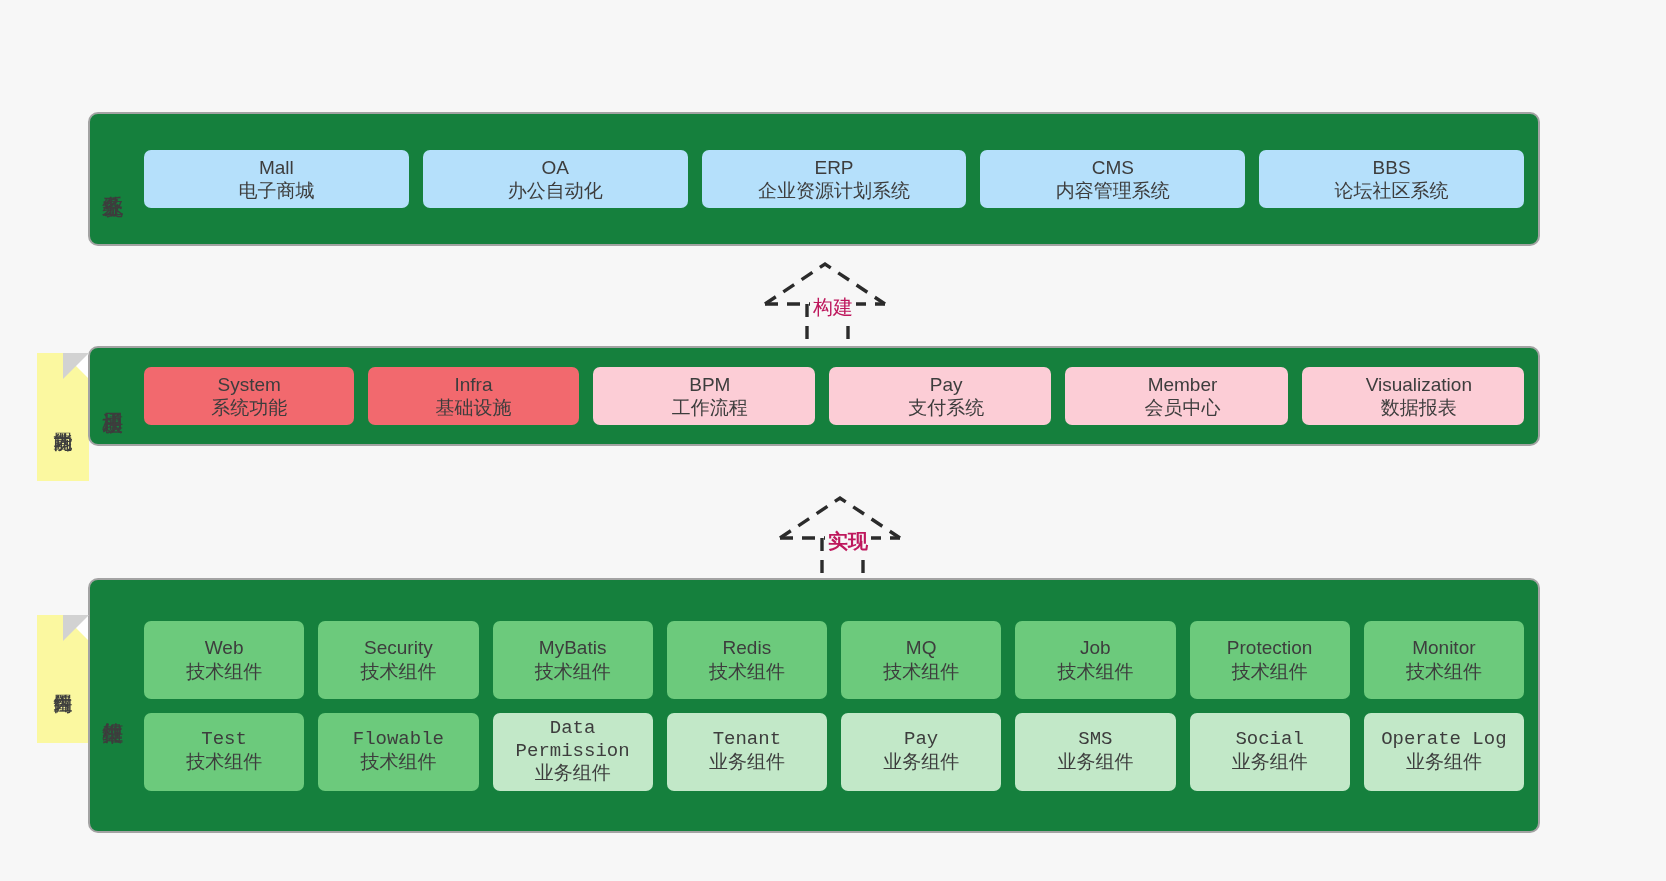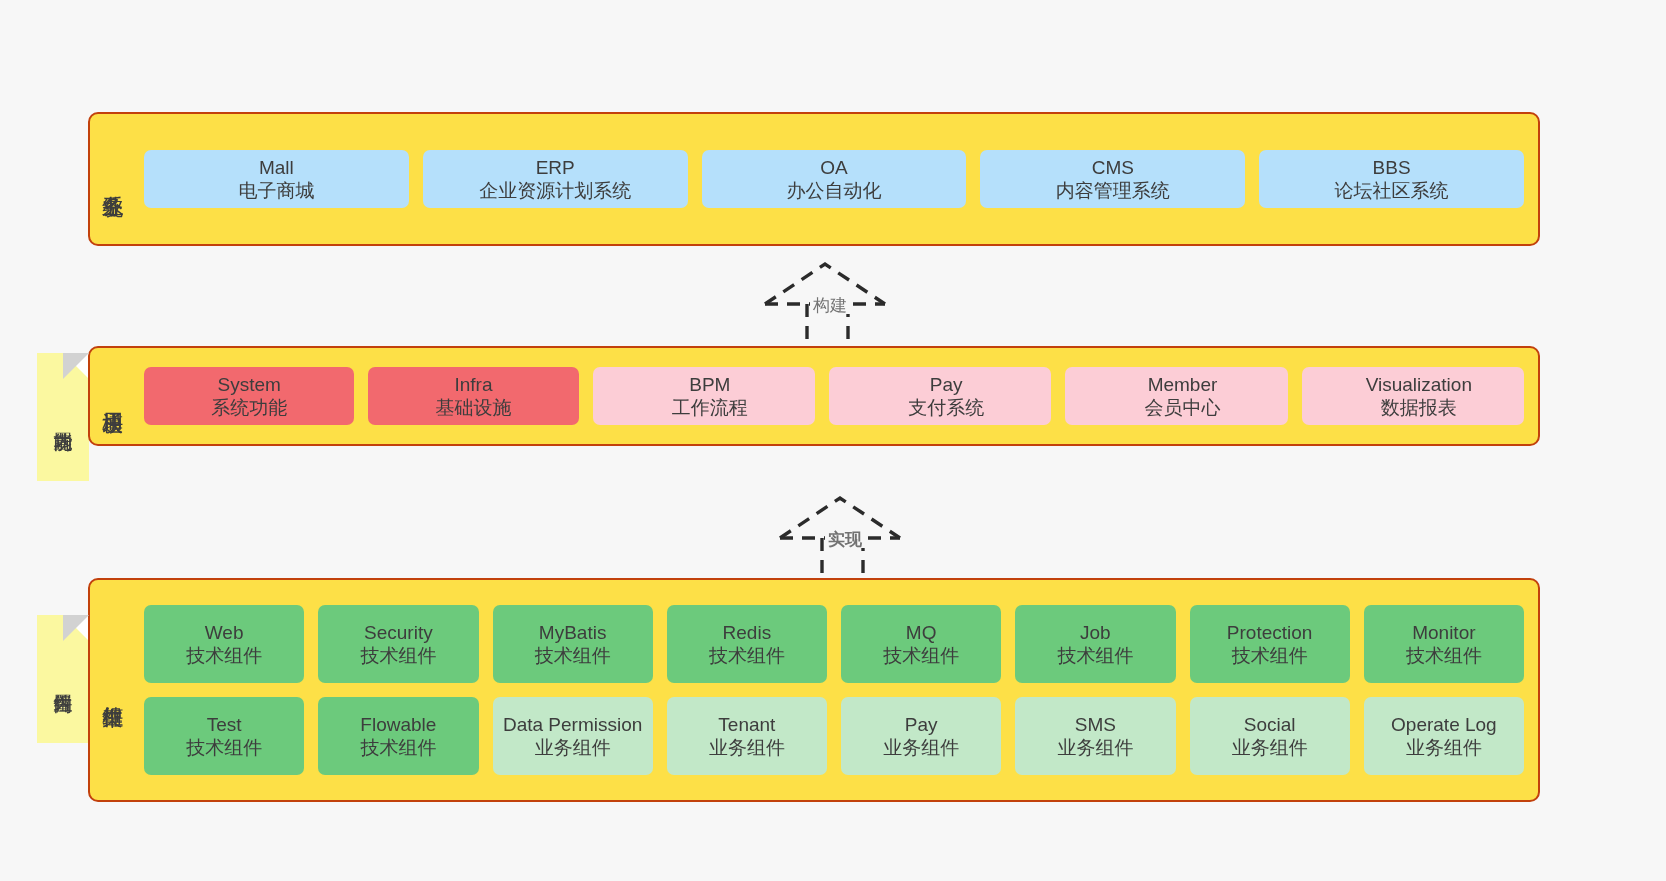--- a/index.html
+++ b/index.html
@@ -9,22 +9,22 @@
     font-family:"Liberation Sans","DejaVu Sans",sans-serif;
     color:#333333;
     overflow:hidden;
     position:relative;
   }
   .canvas{position:absolute;inset:0;}
 
   
   .layer{
     position:absolute;
-    background:#fde047;
-    border:2px solid #c2410c;
+    background:#15803d;
+    border:2px solid #a3a3a3;
     border-radius:10px;
     box-sizing:border-box;
     display:flex;
     align-items:stretch;
   }
   .layer-title{
     width:46px;
     flex:0 0 46px;
     display:flex;
     align-items:center;
@@ -112,22 +112,22 @@
     border-width:26px 26px 0 0;
     border-color:#d2d2d2 transparent transparent transparent;
     z-index:1;
   }
 
   
   .connector{position:absolute;}
   .connector svg{display:block;overflow:visible;}
   .conn-label{
     position:absolute;
-    font-size:17px;
-    color:#737373;
+    font-size:20px;
+    color:#be185d;
     background:#f7f7f7;
     padding:0 3px;
     line-height:1;
     user-select:none;
     white-space:nowrap;
   }
 </style>
 </head>
 <body>
 
@@ -135,26 +135,26 @@
 
   <div class="layer" style="left:88px;top:112px;width:1452px;height:134px;">
     <div class="layer-title">业务系统</div>
     <div class="layer-body">
       <div class="row">
         <div class="cell c-blue">
           <span class="en">Mall</span>
           <span class="cn">电子商城</span>
         </div>
         <div class="cell c-blue">
+          <span class="en">OA</span>
+          <span class="cn">办公自动化</span>
+        </div>
+        <div class="cell c-blue">
           <span class="en">ERP</span>
           <span class="cn">企业资源计划系统</span>
-        </div>
-        <div class="cell c-blue">
-          <span class="en">OA</span>
-          <span class="cn">办公自动化</span>
         </div>
         <div class="cell c-blue">
           <span class="en">CMS</span>
           <span class="cn">内容管理系统</span>
         </div>
         <div class="cell c-blue">
           <span class="en">BBS</span>
           <span class="cn">论坛社区系统</span>
         </div>
       </div>
@@ -216,21 +216,21 @@
       <path d="M 88 46 L 88 90" fill="none" stroke="#2b2b2b" stroke-width="3.4" stroke-dasharray="13 9" stroke-linecap="butt"></path>
       <path d="M 47 90 L 88 90" fill="none" stroke="#2b2b2b" stroke-width="3.4" stroke-dasharray="13 9" stroke-linecap="butt"></path>
     </svg>
     <div class="conn-label" style="left:50px;top:39px;font-weight:bold;">实现</div>
   </div>
 
   <div class="note" style="left:37px;top:615px;width:52px;height:128px;">
     <span>内置组件</span>
   </div>
 
-  <div class="layer" style="left:88px;top:578px;width:1452px;height:224px;">
+  <div class="layer" style="left:88px;top:578px;width:1452px;height:255px;">
     <div class="layer-title">框架组件</div>
     <div class="layer-body">
 
       <div class="row" style="height:78px;">
         <div class="cell c-green">
           <span class="en">Web</span>
           <span class="cn">技术组件</span>
         </div>
         <div class="cell c-green">
           <span class="en">Security</span>
@@ -255,21 +255,21 @@
         <div class="cell c-green">
           <span class="en">Protection</span>
           <span class="cn">技术组件</span>
         </div>
         <div class="cell c-green">
           <span class="en">Monitor</span>
           <span class="cn">技术组件</span>
         </div>
       </div>
 
-      <div class="row" style="height:78px;">
+      <div class="row" style="height:78px;font-family:Liberation Mono, monospace;">
         <div class="cell c-green">
           <span class="en">Test</span>
           <span class="cn">技术组件</span>
         </div>
         <div class="cell c-green">
           <span class="en">Flowable</span>
           <span class="cn">技术组件</span>
         </div>
         <div class="cell c-greenlite">
           <span class="en">Data Permission</span>

